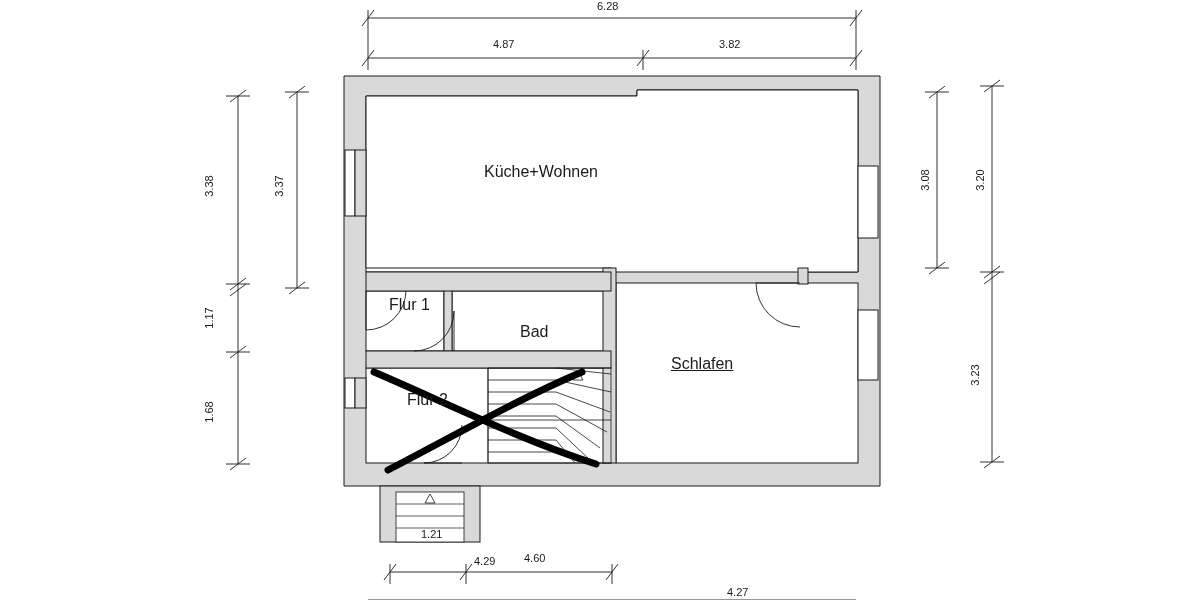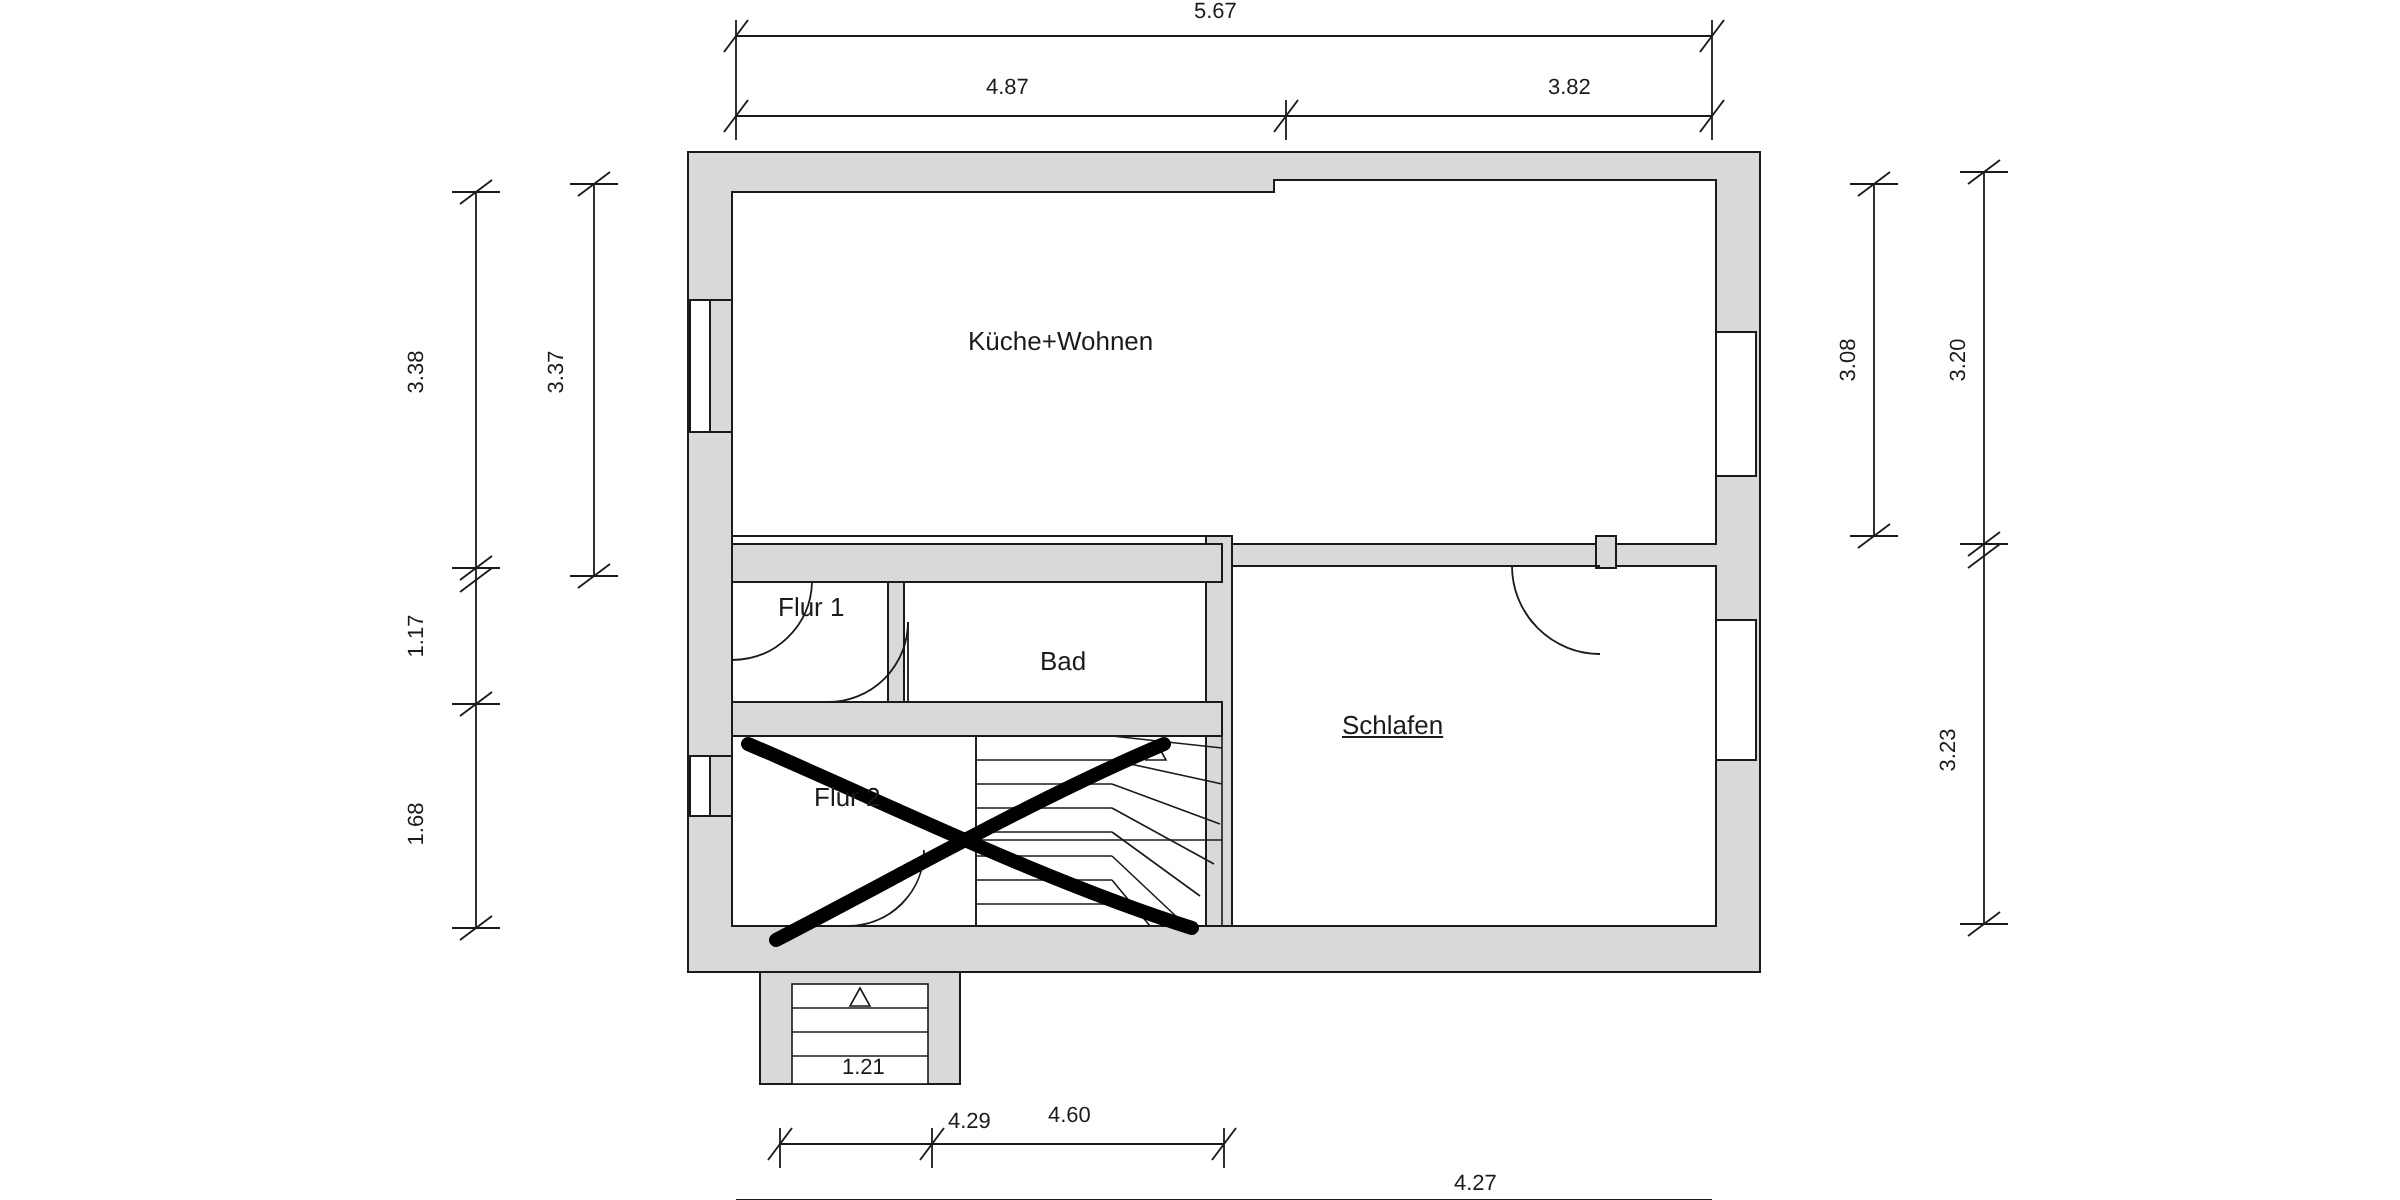--- a/index.html
+++ b/index.html
@@ -1,21 +1,21 @@
 <!DOCTYPE html>
 <html><head>
 <meta charset="utf-8">
 <style>
   html,body{margin:0;padding:0;background:#ffffff;}
   body{width:1200px;height:600px;overflow:hidden;font-family:"Liberation Sans",sans-serif;}
   #stage{position:relative;width:1200px;height:600px;background:#fff;}
   svg#plan{position:absolute;left:0;top:0;width:1200px;height:600px;}
   .dimlabel{position:absolute;font-size:11px;color:#1a1a1a;white-space:nowrap;}
   .dimlabel.vert{transform-origin:50% 50%;}
-  .roomlabel{position:absolute;font-size:13px;color:#1a1a1a;white-space:nowrap;}
+  .roomlabel{position:absolute;font-size:16px;color:#1a1a1a;white-space:nowrap;}
 </style>
 </head>
 <body>
 
 <div id="stage">
 
   <svg id="plan" viewBox="0 0 1200 600">
 
     <g stroke="#1a1a1a" stroke-width="0.9" fill="none">
 
@@ -153,23 +153,23 @@
     </g>
 
   </svg>
 
   <div class="roomlabel" style="left:484px;top:163px;">Küche+Wohnen</div>
   <div class="roomlabel" style="left:389px;top:296px;text-align:right;">Flur 1</div>
   <div class="roomlabel" style="left:520px;top:323px;">Bad</div>
   <div class="roomlabel" style="left:407px;top:391px;">Flur 2</div>
   <div class="roomlabel" style="left:671px;top:355px;text-decoration:underline;">Schlafen</div>
 
-  <div class="dimlabel" style="left:597px;top:0px;">5.67</div>
+  <div class="dimlabel" style="left:597px;top:0px;">6.28</div>
   <div class="dimlabel" style="left:493px;top:38px;">4.87</div>
-  <div class="dimlabel" style="left:774px;top:38px;">3.82</div>
+  <div class="dimlabel" style="left:719px;top:38px;">3.82</div>
 
   <div class="dimlabel vert" style="left:198px;top:180px;transform:rotate(-90deg);">3.38</div>
   <div class="dimlabel vert" style="left:198px;top:312px;transform:rotate(-90deg);">1.17</div>
   <div class="dimlabel vert" style="left:198px;top:406px;transform:rotate(-90deg);">1.68</div>
   <div class="dimlabel vert" style="left:268px;top:180px;transform:rotate(-90deg);">3.37</div>
 
   <div class="dimlabel vert" style="left:914px;top:174px;transform:rotate(-90deg);">3.08</div>
   <div class="dimlabel vert" style="left:969px;top:174px;transform:rotate(-90deg);">3.20</div>
   <div class="dimlabel vert" style="left:964px;top:369px;transform:rotate(-90deg);">3.23</div>
 

